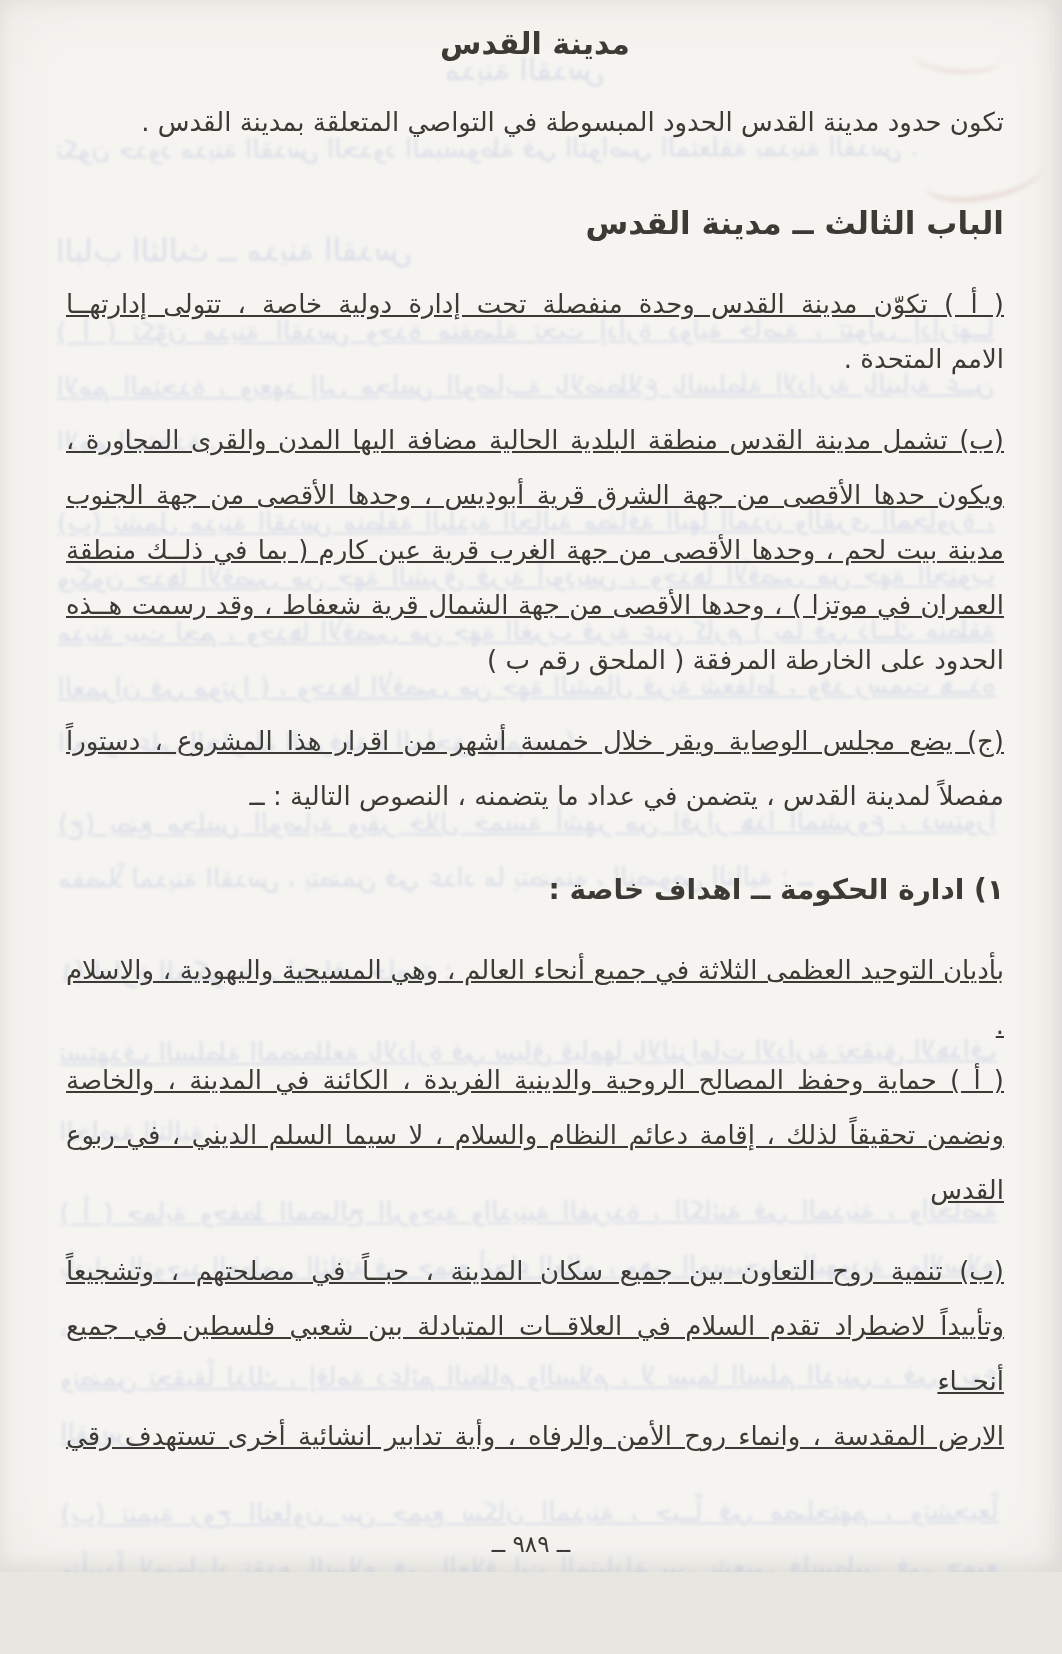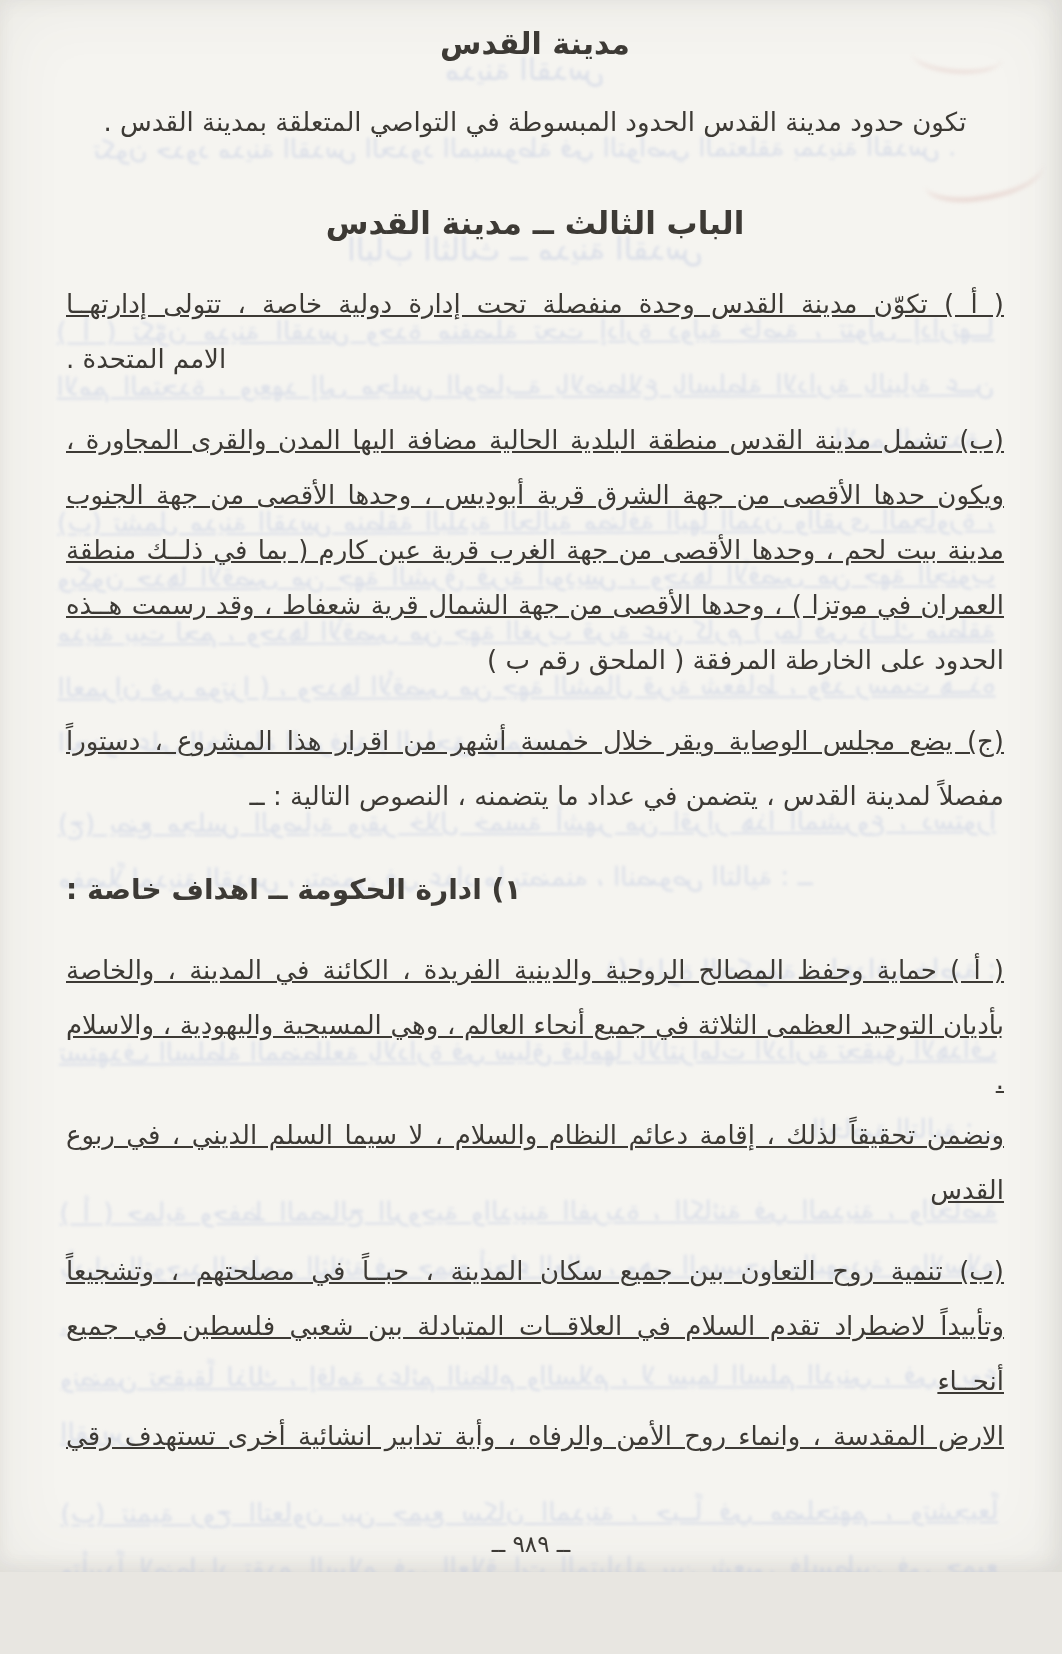--- a/index.html
+++ b/index.html
@@ -63,23 +63,23 @@
     font-size: 30px;
     font-weight: bold;
     letter-spacing: 1px;
   }
   .line {
     font-size: 26px;
     line-height: 55px;
     white-space: normal;
   }
   .a-justify { text-align: justify; text-align-last: justify; text-decoration: underline; }
-  .a-right   { text-align: left; }
+  .a-right   { text-align: right; }
   .a-left    { text-align: right; }
-  .a-center  { text-align: center; }
+  .a-center  { text-align: right; }
 
   .section { margin-top: 26px; }
   .section.intro { margin-top: 34px; }
   .section.heading { margin-top: 46px; }
   .section.heading .line {
     font-weight: bold;
     font-size: 31px;
     letter-spacing: 0.5px;
   }
   .section.subheading { margin-top: 38px; }
@@ -174,22 +174,22 @@
           <div class="line a-left">الحدود على الخارطة المرفقة ( الملحق رقم ب )</div>
         </div>
         <div class="section paragraph">
           <div class="line a-justify">(ج) يضع مجلس الوصاية ويقر خلال خمسة أشهر من اقرار هذا المشروع ، دستوراً</div>
           <div class="line a-left">مفصلاً لمدينة القدس ، يتضمن في عداد ما يتضمنه ، النصوص التالية : ــ</div>
         </div>
         <div class="section subheading">
           <div class="line a-right">١) ادارة الحكومة ــ اهداف خاصة :</div>
         </div>
         <div class="section paragraph">
+          <div class="line a-justify">بأديان التوحيد العظمى الثلاثة في جميع أنحاء العالم ، وهي المسيحية واليهودية ، والاسلام .</div>
           <div class="line a-justify">( أ ) حماية وحفظ المصالح الروحية والدينية الفريدة ، الكائنة في المدينة ، والخاصة</div>
-          <div class="line a-justify">بأديان التوحيد العظمى الثلاثة في جميع أنحاء العالم ، وهي المسيحية واليهودية ، والاسلام .</div>
           <div class="line a-justify">ونضمن تحقيقاً لذلك ، إقامة دعائم النظام والسلام ، لا سيما السلم الديني ، في ربوع القدس</div>
         </div>
         <div class="section paragraph">
           <div class="line a-justify">(ب) تنمية روح التعاون بين جميع سكان المدينة ، حبــاً في مصلحتهم ، وتشجيعاً</div>
           <div class="line a-justify">وتأييداً لاضطراد تقدم السلام في العلاقــات المتبادلة بين شعبي فلسطين في جميع أنحــاء</div>
           <div class="line a-justify">الارض المقدسة ، وانماء روح الأمن والرفاه ، وأية تدابير انشائية أخرى تستهدف رقي</div>
         </div>
       </div>
   </div>
 

